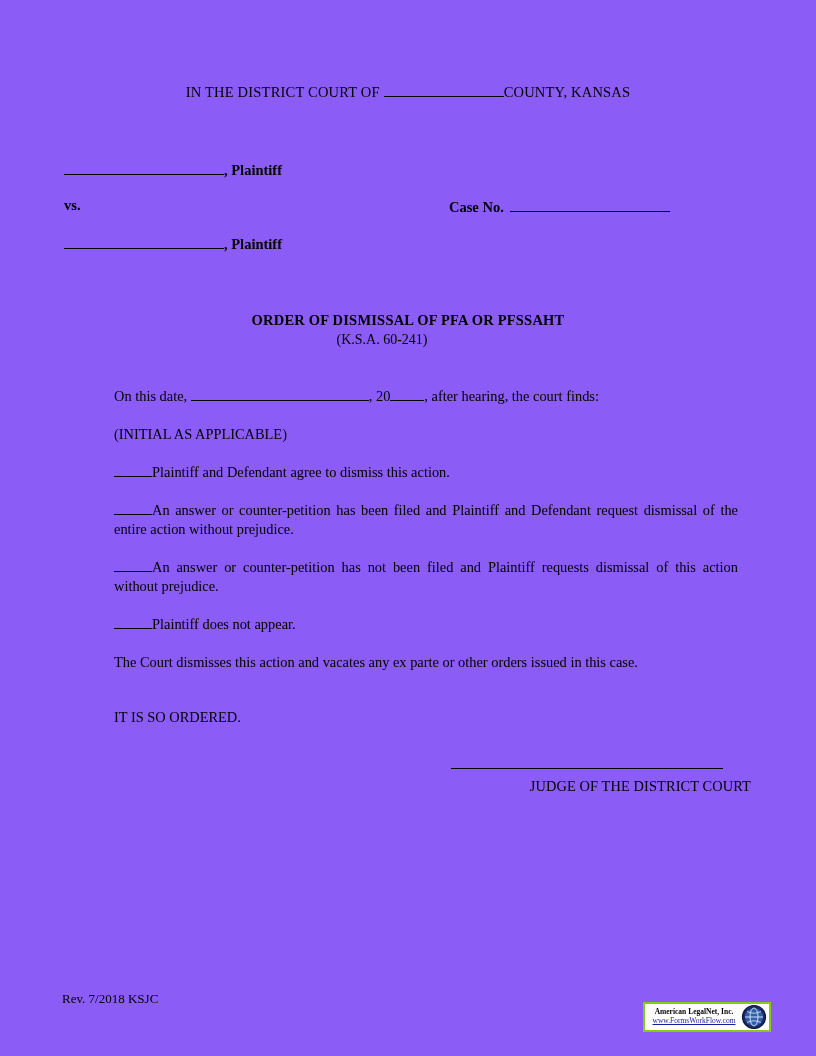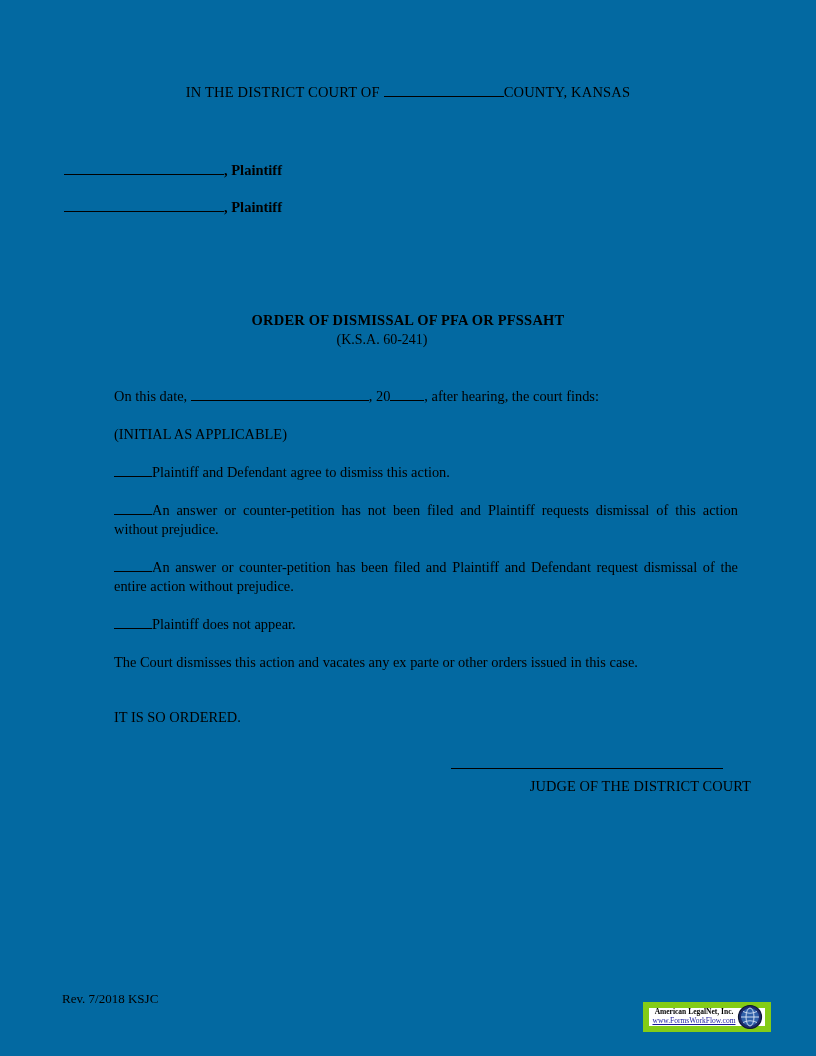--- a/index.html
+++ b/index.html
@@ -8,21 +8,21 @@
     background: #ffffff;
   }
   body {
     font-family: "Liberation Serif", serif;
     color: #000000;
   }
   .page {
     position: relative;
     width: 816px;
     height: 1056px;
-    background: #0369a1;
+    background: #8b5cf6;
     overflow: hidden;
   }
 
   
   .court-line {
     position: absolute;
     top: 84px;
     left: 0;
     width: 816px;
     text-align: center;
@@ -159,21 +159,21 @@
     left: 62px;
     top: 991px;
     font-size: 13px;
   }
   .legalnet {
     position: absolute;
     left: 643px;
     top: 1002px;
     width: 128px;
     height: 30px;
-    border: 6px solid #84cc16;
+    border: 2px solid #84cc16;
     background: #ffffff;
     display: flex;
     align-items: center;
     box-sizing: border-box;
   }
   .legalnet-text {
     flex: 1;
     text-align: center;
     line-height: 1.15;
     padding-left: 2px;
@@ -204,45 +204,51 @@
 
   <div class="court-line">
     <span>IN THE DISTRICT COURT OF </span><span class="blank"></span><span>COUNTY, KANSAS</span>
   </div>
 
   <div class="party-block">
     <div class="party-row">
       <span class="name-blank"></span><span class="role">, Plaintiff</span>
     </div>
     <div class="party-row">
+      <span class="vs">vs.</span>
+      <span class="caseno">
+        <span>Case No.</span><span class="case-blank"></span>
+      </span>
+    </div>
+    <div class="party-row">
       <span class="name-blank"></span><span class="role">, Plaintiff</span>
     </div>
   </div>
 
   <div class="doc-title">ORDER OF DISMISSAL OF PFA OR PFSSAHT</div>
   <div class="doc-subtitle">(K.S.A. 60-241)</div>
 
   <div class="body-block">
 
     <p class="date-line p-gap-sm">
       <span>On this date, </span><span class="dblank"></span><span>, 20</span><span class="yblank"></span><span>, after hearing, the court finds:</span>
     </p>
 
     <p>(INITIAL AS APPLICABLE)</p>
 
     <p>
       <span class="initial-blank"></span><span>Plaintiff and Defendant agree to dismiss this action.</span>
     </p>
 
     <p>
+      <span class="initial-blank"></span><span>An answer or counter-petition has been filed and Plaintiff and Defendant request dismissal of the entire action without prejudice.</span>
+    </p>
+
+    <p>
       <span class="initial-blank"></span><span>An answer or counter-petition has not been filed and Plaintiff requests dismissal of this action without prejudice.</span>
-    </p>
-
-    <p>
-      <span class="initial-blank"></span><span>An answer or counter-petition has been filed and Plaintiff and Defendant request dismissal of the entire action without prejudice.</span>
     </p>
 
     <p>
       <span class="initial-blank"></span><span>Plaintiff does not appear.</span>
     </p>
 
     <p class="p-gap-lg">The Court dismisses this action and vacates any ex parte or other orders issued in this case.</p>
 
     <p>IT IS SO ORDERED.</p>
   </div>

